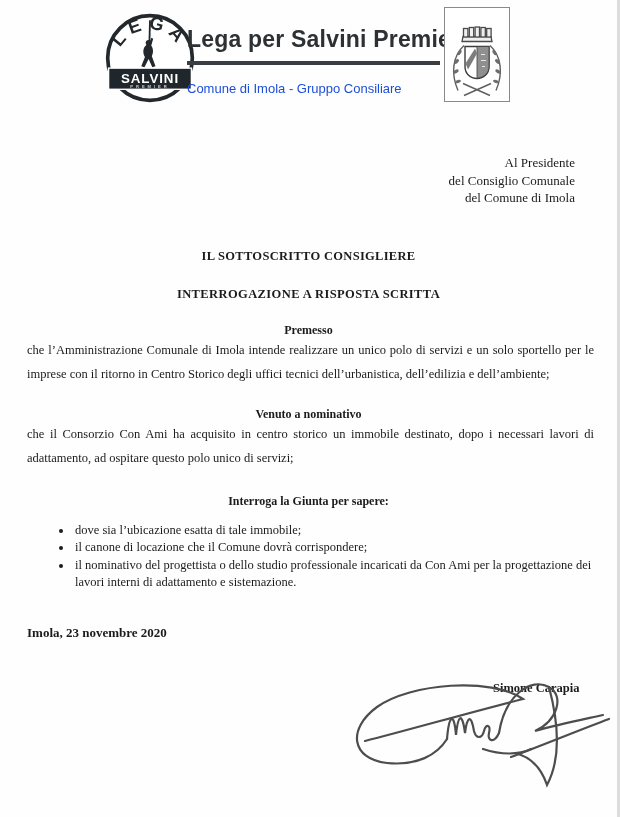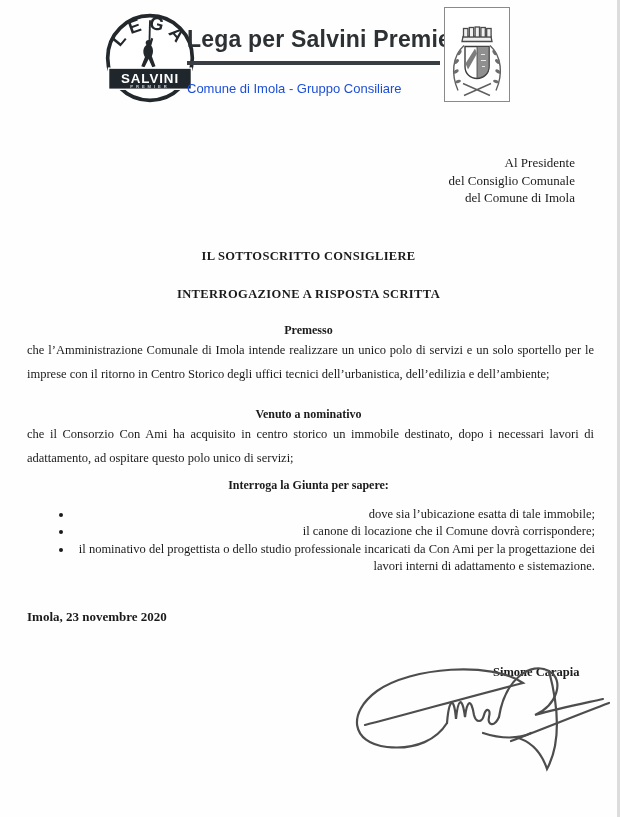--- a/index.html
+++ b/index.html
@@ -32,26 +32,26 @@
     margin:39px 42px 0 0; text-align:right; font-weight:normal;
     font-size:13px; line-height:17.5px;
   }
   .center-h { text-align:center; font-weight:bold; font-size:12.5px; margin:0; }
   .h-interrogazione { margin-top:23px; letter-spacing:0.4px; }
   .h-sottoscritto { margin-top:42px; letter-spacing:0.3px; }
   .section-head { margin:21px 0 0 0; text-align:center; font-weight:bold; font-size:12px; }
   .body-par {
     margin:0 23px 0 27px; font-size:12.5px; line-height:24px; text-align:justify;
   }
-  .h-request { margin-top:8px; }
+  .h-request { margin-top:24px; }
   ul.points {
     margin:13px 22px 0 0; padding-left:73px;
     font-size:12.5px; line-height:17.5px; list-style:disc outside;
   }
-  ul.points li { padding-left:2px;text-align:right; }
+  ul.points li { padding-left:2px; }
   .dateline { margin:33px 0 4px 27px; font-weight:bold; font-size:13px; }
   
   .sig-area { position:relative; height:175px; margin-top:10px; }
   .sig-name { position:absolute; left:493px; top:30px; font-weight:bold; font-size:12.5px; white-space:nowrap; }
   .sig-svg { position:absolute; left:335px; top:18px; width:280px; height:130px; }
 </style>
 </head>
 <body>
 
 <div class="page">

